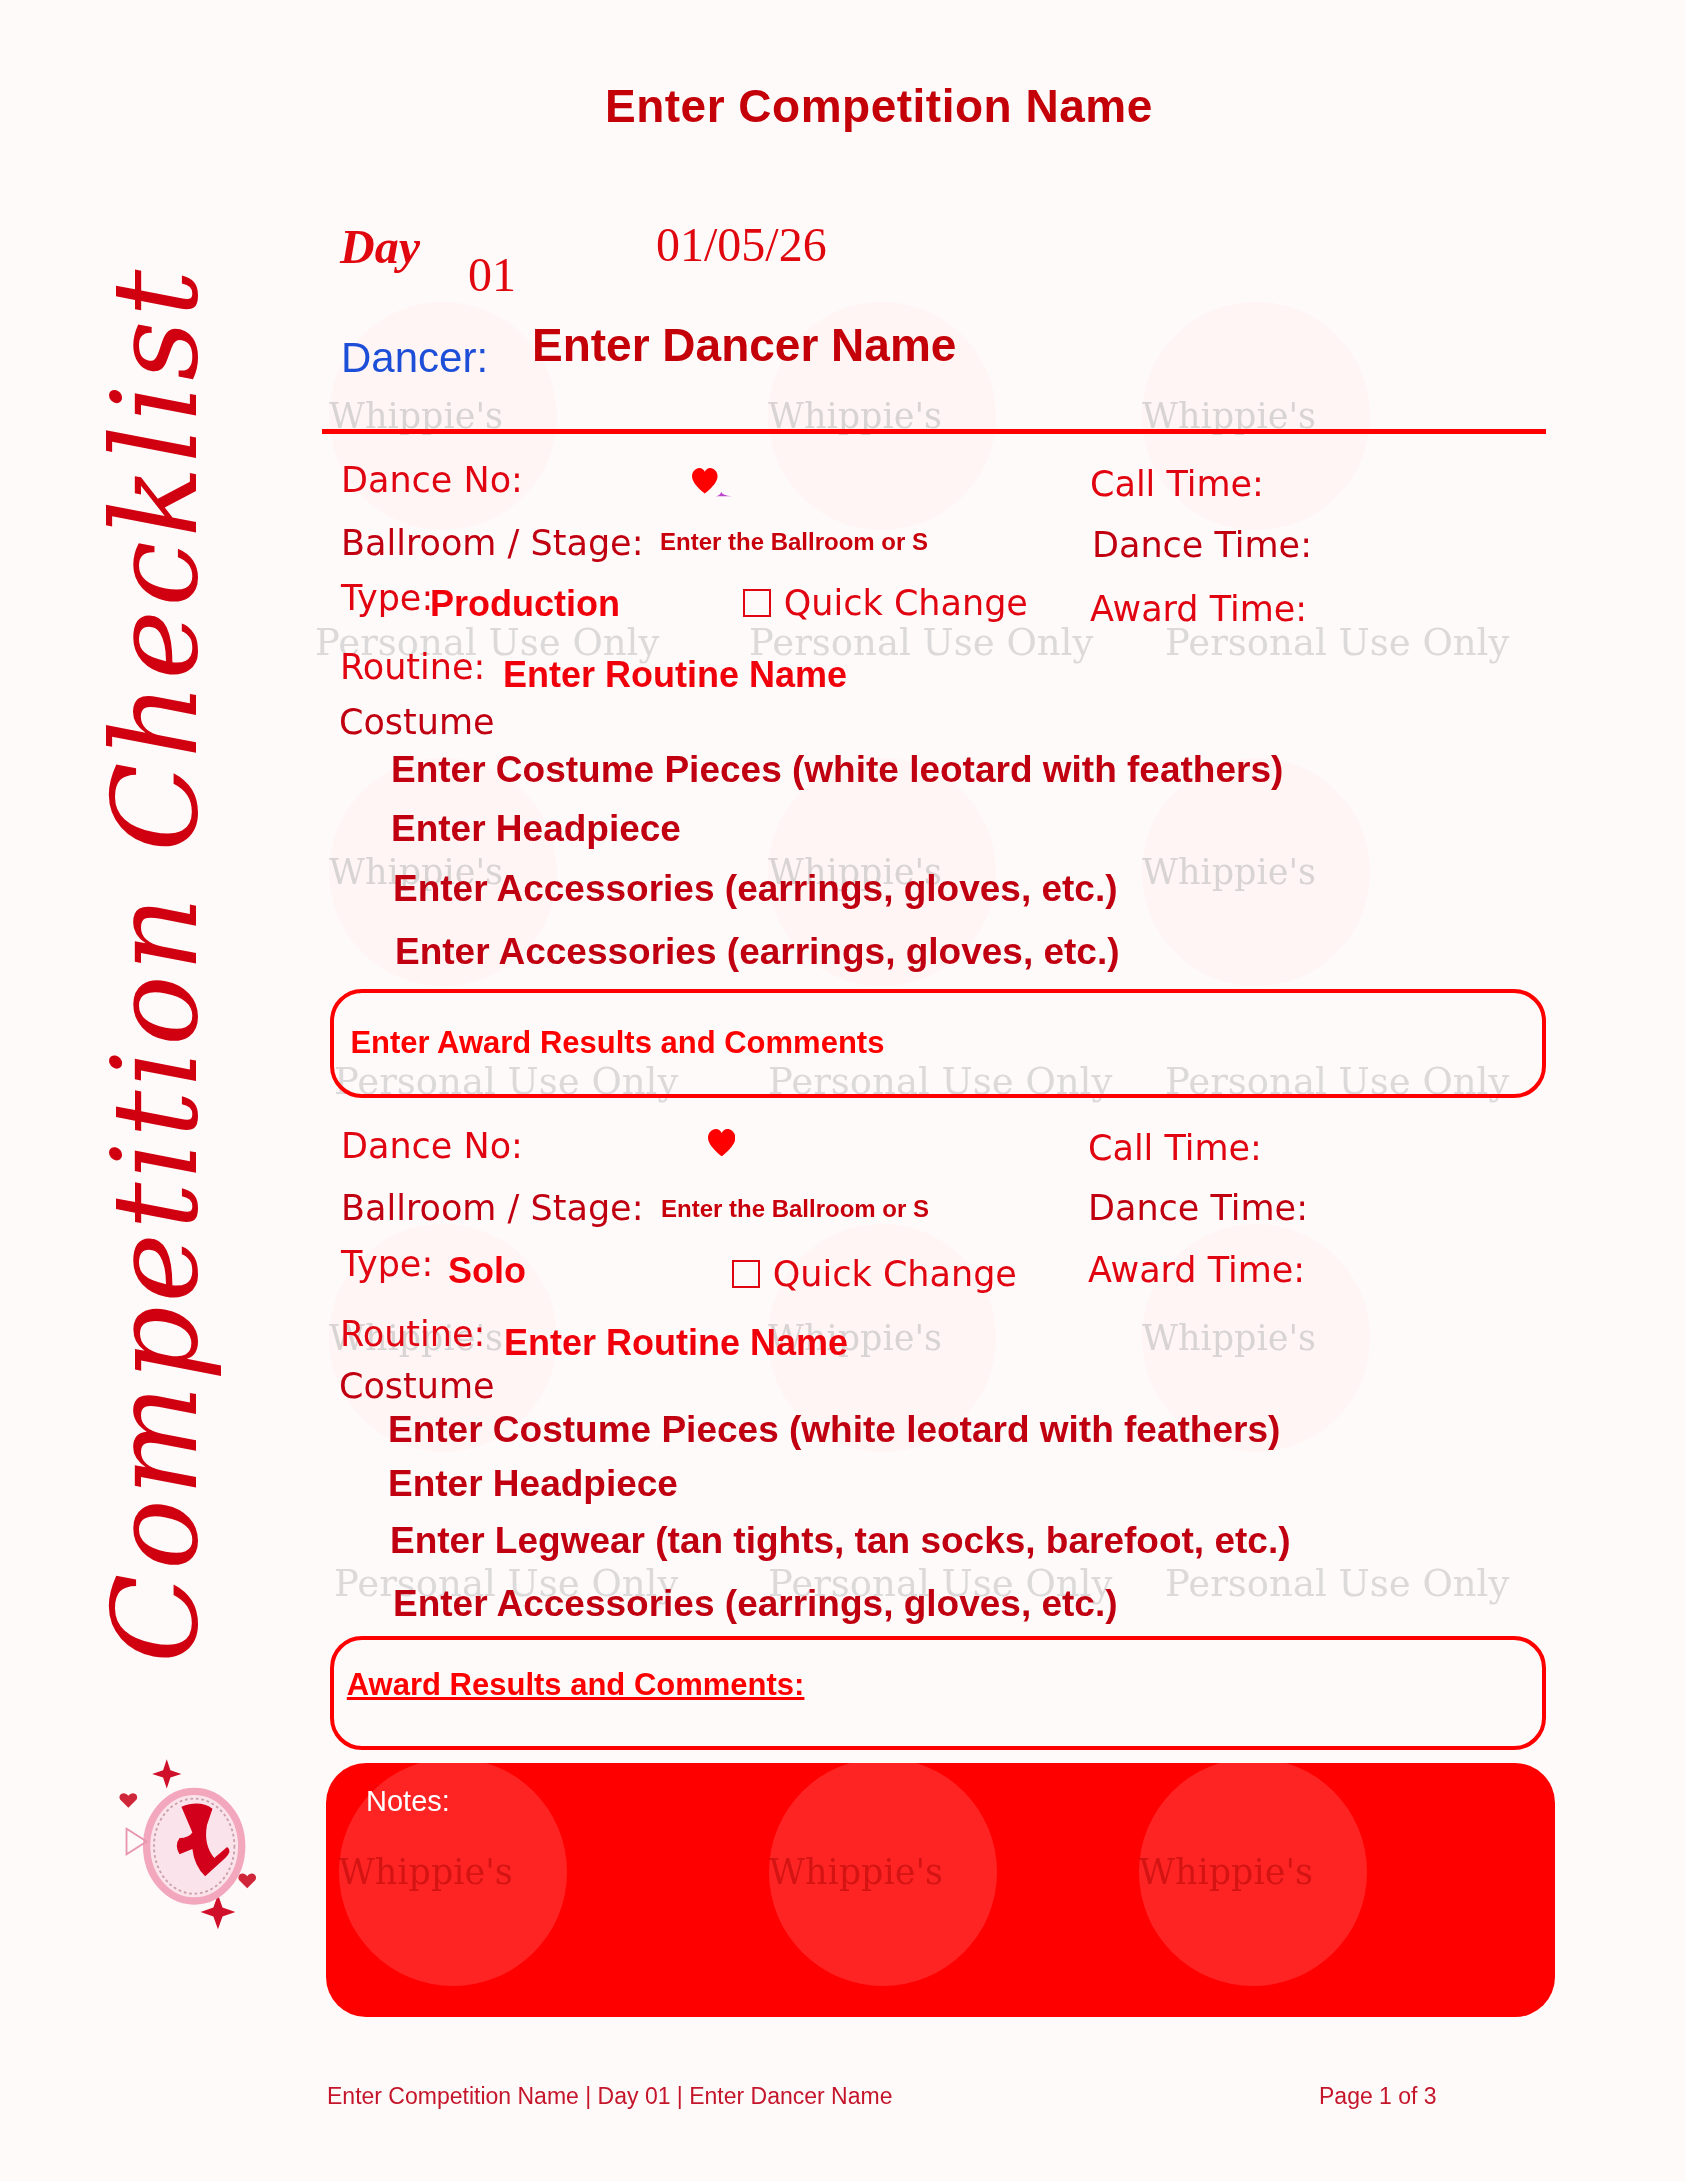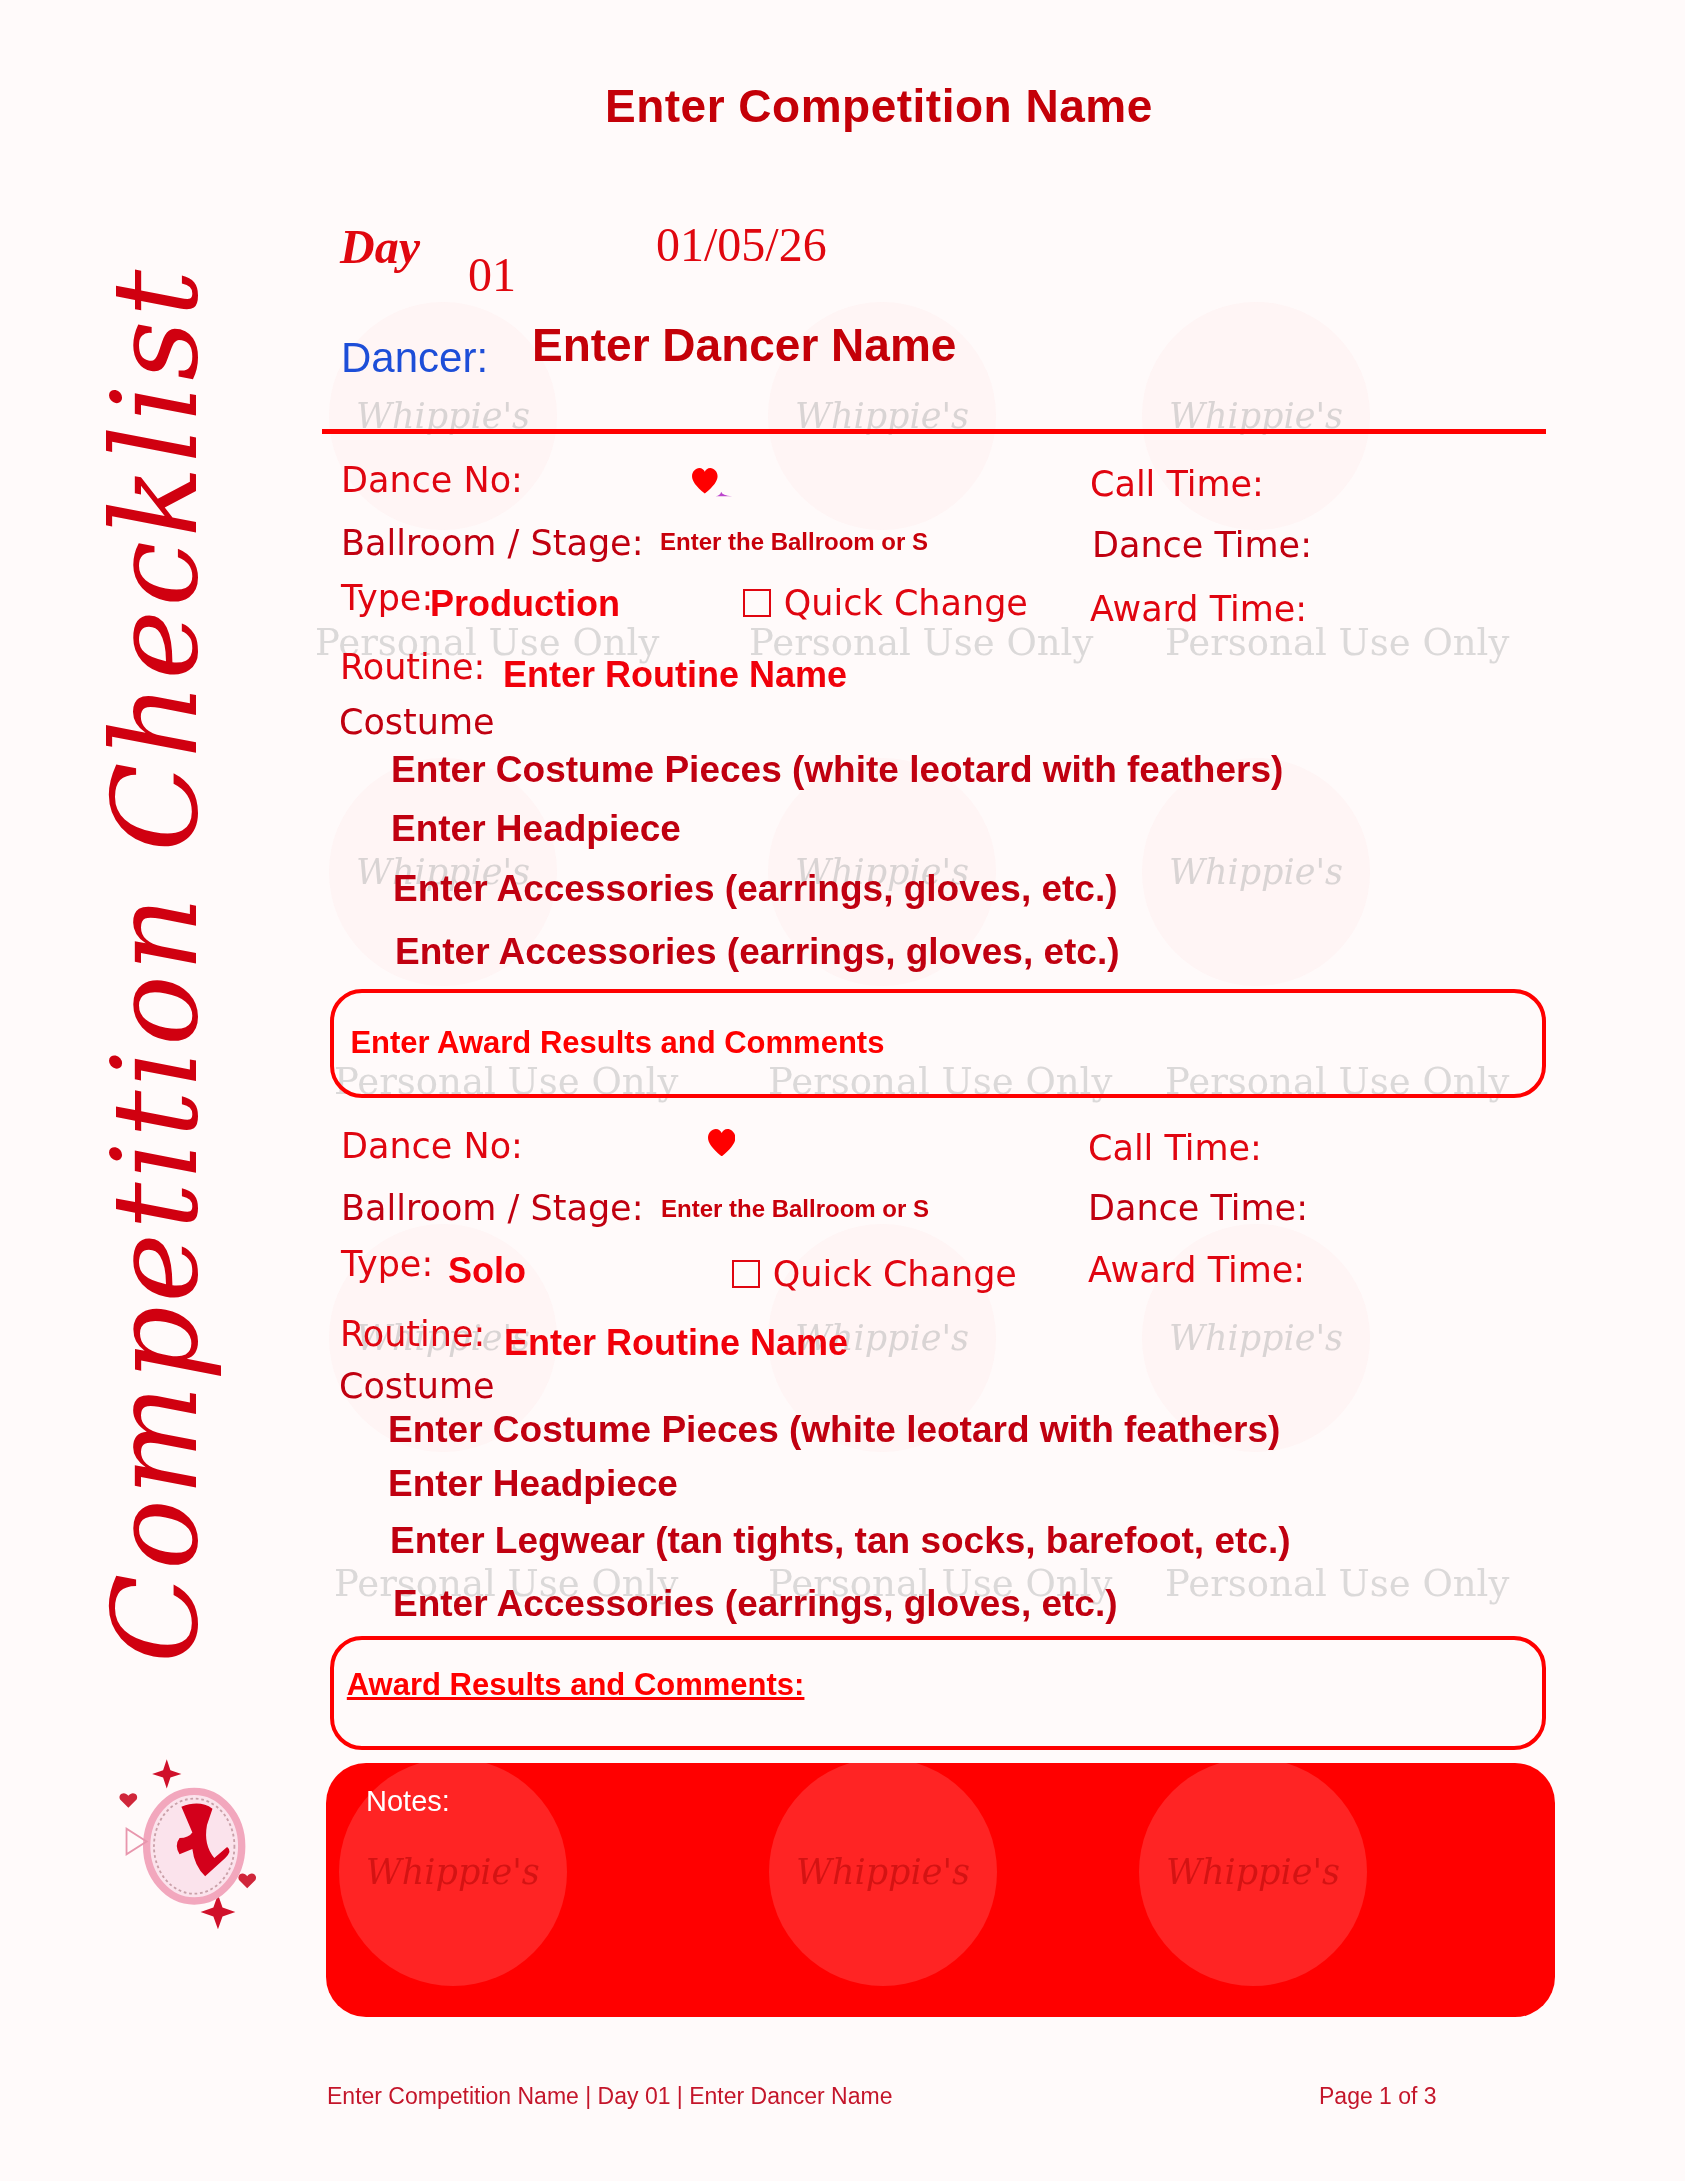--- a/index.html
+++ b/index.html
@@ -22,22 +22,22 @@
   }
   .award-text { color:#ff0000; font-weight:bold; font-size:31px; }
   .notes-box {
     position:absolute; background:#ff0000; border-radius:40px;
   }
   .notes-label { color:#ffffff; font-size:29px; }
   .footer { color:#c4152a; font-size:23px; }
   .wm-circle {
     position:absolute; width:228px; height:228px; border-radius:50%;
     background:rgba(255,235,235,0.35);
-    display:flex; align-items:center; justify-content:center;
-    font-family:"DejaVu Serif", serif; font-style:italic; font-size:35px; color:rgba(180,180,180,0.5);
+    display:flex; align-items:center; 
+    font-family:"DejaVu Serif", serif; font-size:35px; color:rgba(180,180,180,0.5);
   }
   .wm-circle.on-red { background:rgba(255,255,255,0.14); color:rgba(160,0,0,0.45); }
   .wm-text { position:absolute; font-family:"DejaVu Serif", serif; font-size:37px; color:rgba(190,190,190,0.55); white-space:nowrap; }
   .vertical-title {
     position:absolute; left:87px; top:1663px;
     transform-origin:left top; transform:rotate(-90deg);
     font-family:"DejaVu Serif", serif; font-style:italic; font-size:117px; color:#d00010;
     white-space:nowrap; letter-spacing:3.7px;
   }
   .checkbox { display:inline-block; width:24px; height:24px; border:2.7px solid #e00510; vertical-align:-1.8px; margin-right:12.8px; }

